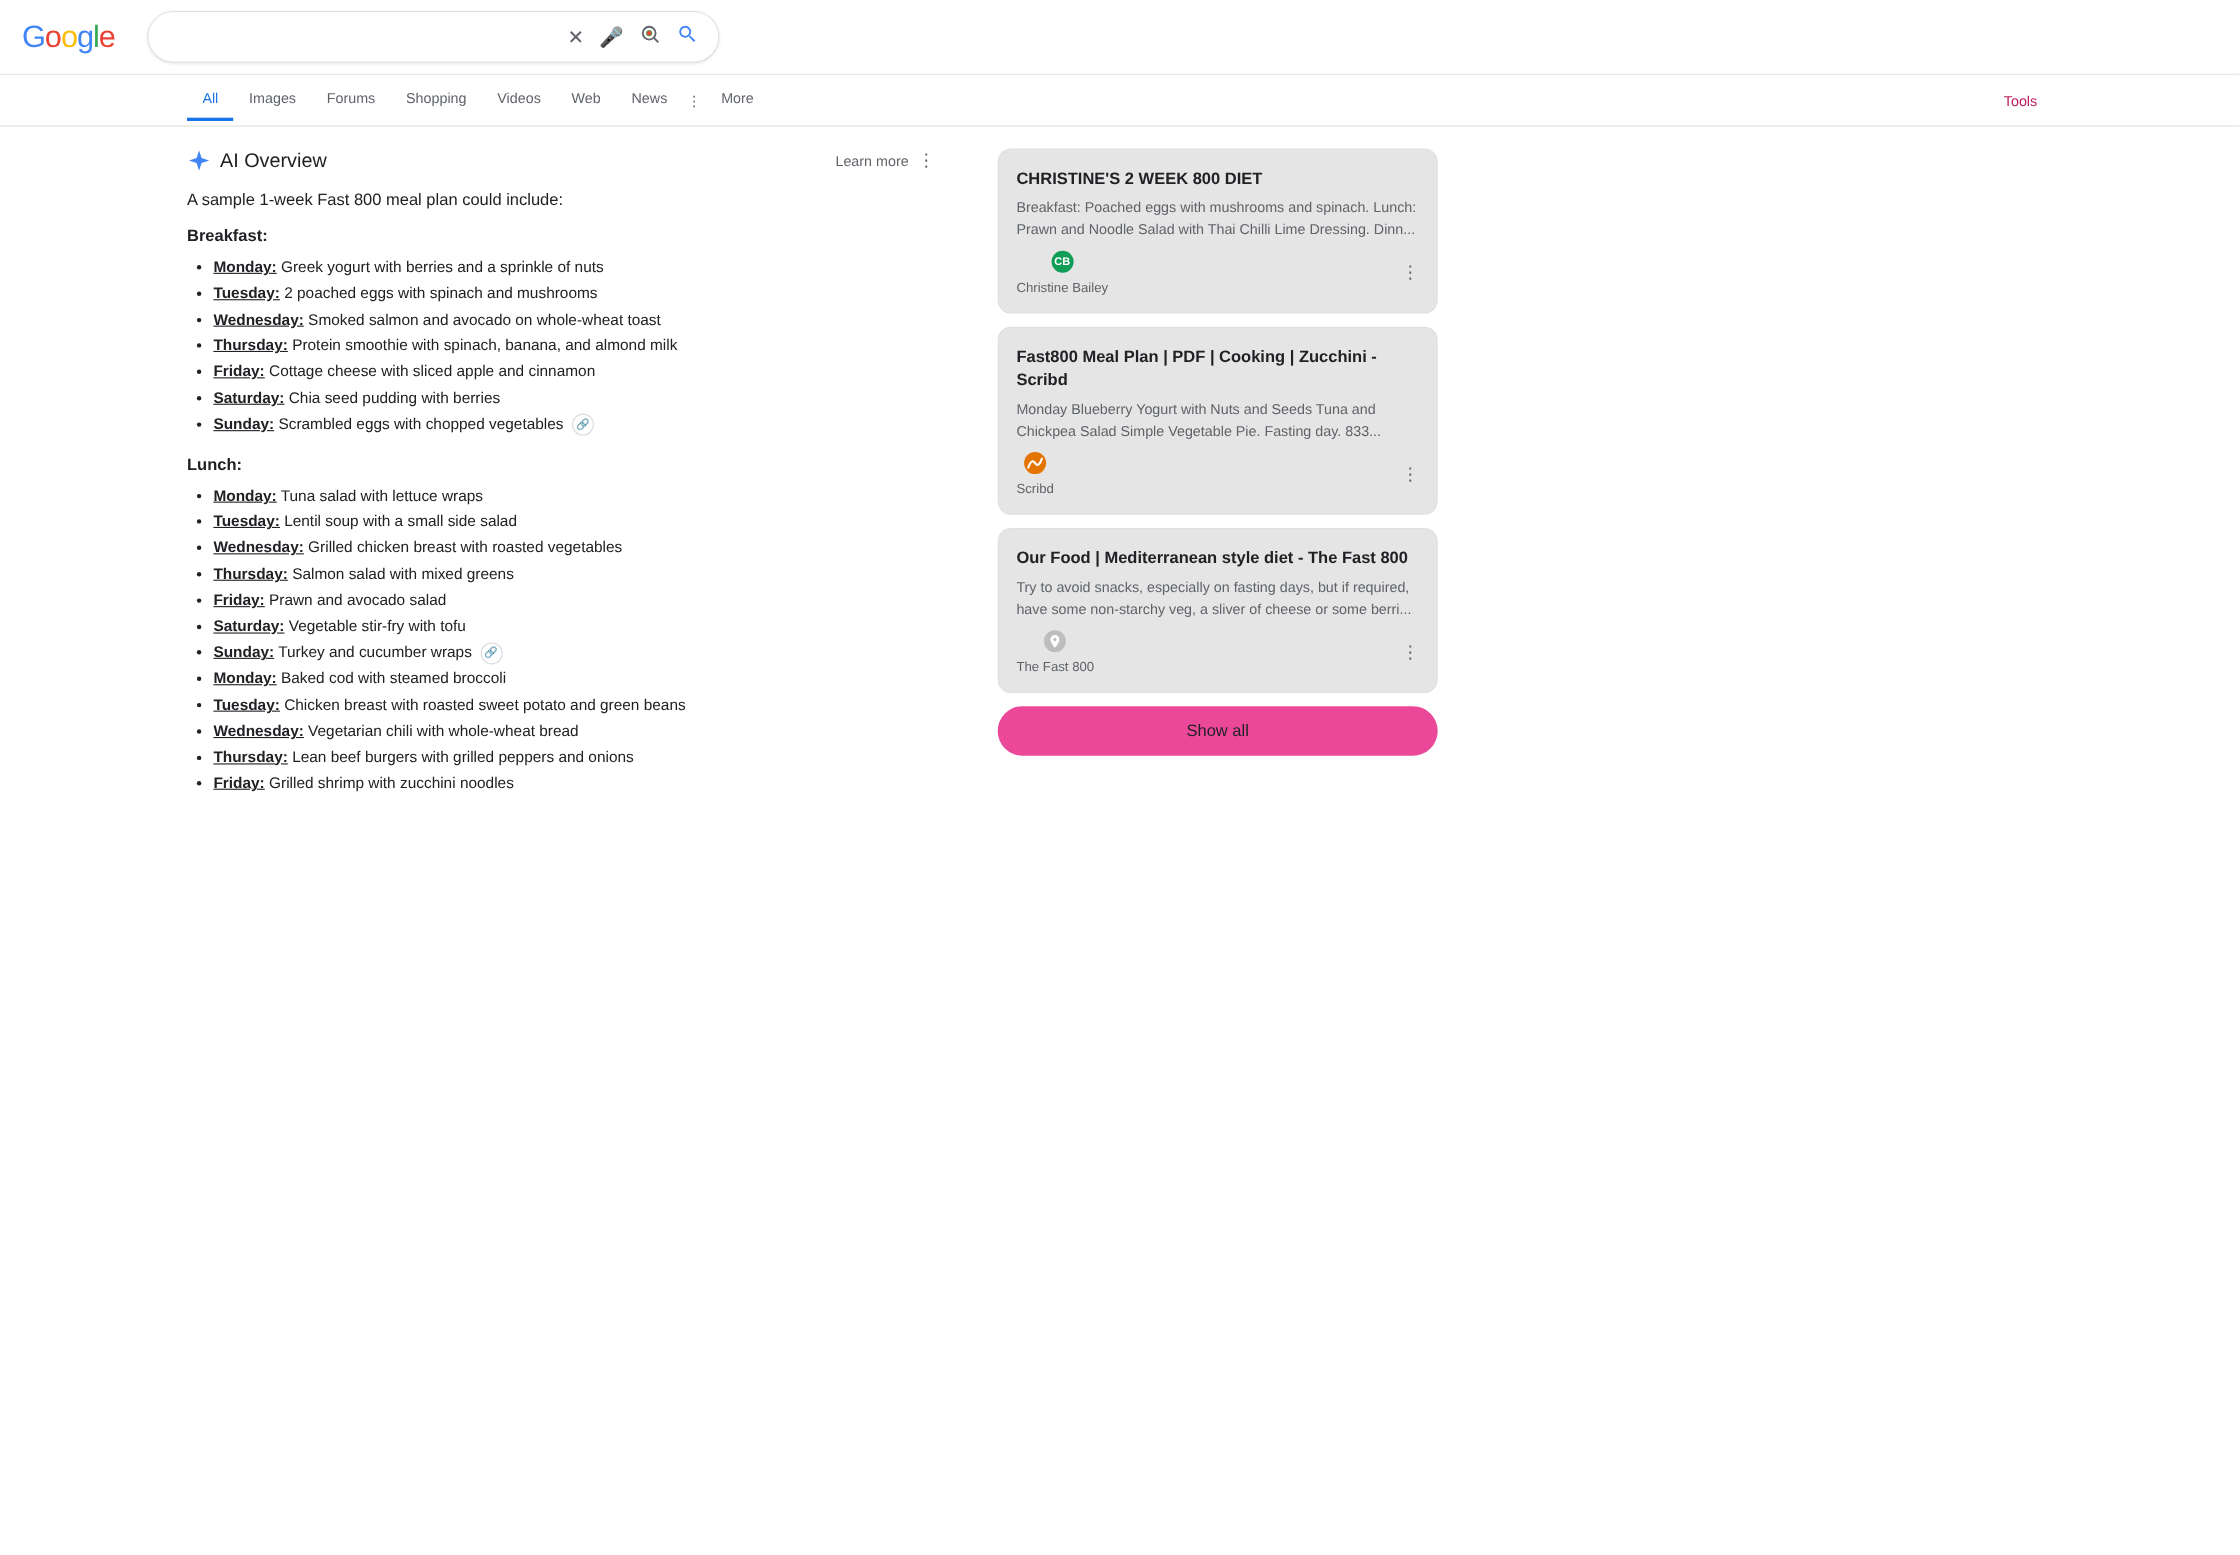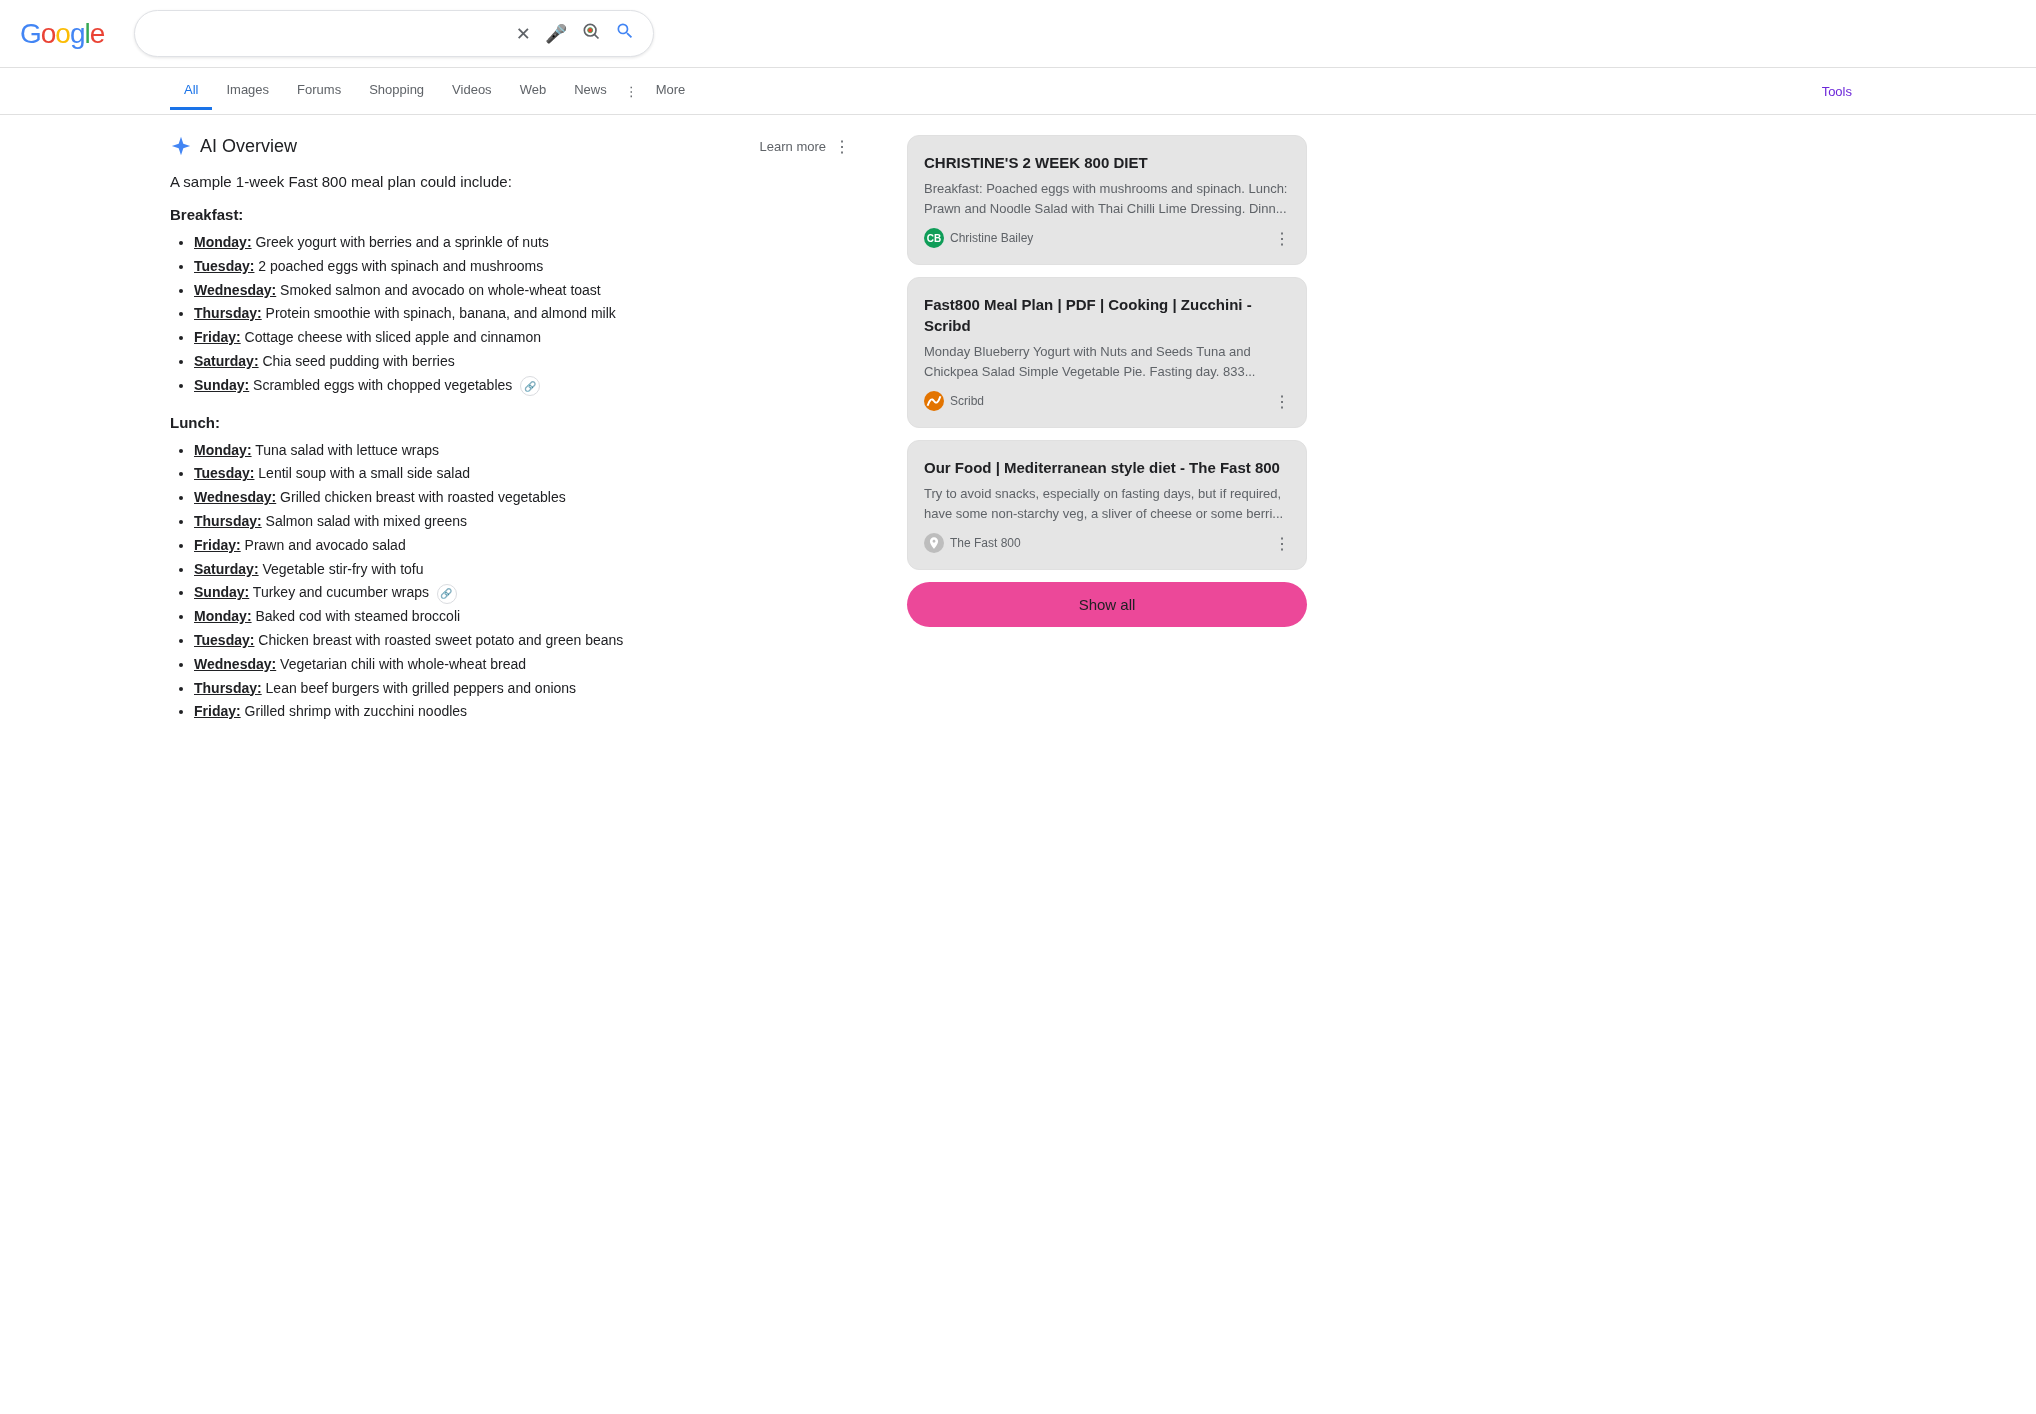--- a/index.html
+++ b/index.html
@@ -15,21 +15,21 @@
 
     .search-bar { display: flex; align-items: center; border: 1px solid #dfe1e5; border-radius: 24px; padding: 8px 16px; width: 520px; background: #fff; box-shadow: 0 1px 3px rgba(0,0,0,0.1); }
     .search-bar input { border: none; outline: none; flex: 1; font-size: 16px; color: #202124; }
     .search-icons { display: flex; align-items: center; gap: 10px; margin-left: 8px; }
     .search-icon-btn { background: none; border: none; cursor: pointer; font-size: 18px; color: #5f6368; padding: 2px; }
 
     
     .nav { display: flex; align-items: center; padding: 4px 170px; gap: 0; border-bottom: 1px solid #e0e0e0; }
     .nav-item { padding: 10px 14px; font-size: 13px; color: #5f6368; cursor: pointer; text-decoration: none; white-space: nowrap; border-bottom: 3px solid transparent; }
     .nav-item.active { color: #1a73e8; border-bottom: 3px solid #1a73e8; font-weight: 500; }
-    .nav-tools { margin-left: auto; padding: 10px 14px; font-size: 13px; color: #6d28d9; cursor: pointer; }
+    .nav-tools { margin-left: auto; padding: 10px 14px; font-size: 13px; color: #be185d; cursor: pointer; }
 
     
     .main { display: flex; padding: 20px 170px; gap: 57px; }
     .left-col { flex: 0 0 680px; max-width: 680px; }
     .right-col { flex: 0 0 400px; }
 
     
     .ai-overview-header { display: flex; align-items: center; margin-bottom: 16px; }
     .ai-diamond { width: 22px; height: 22px; margin-right: 8px; }
     .ai-overview-actions { margin-left: auto; display: flex; align-items: center; gap: 8px; }
@@ -43,21 +43,21 @@
     .meal-list li { font-size: 14px; line-height: 1.7; color: #202124; }
     .meal-list li strong { font-weight: 700; text-decoration: underline; }
 
     .link-icon { display: inline-flex; align-items: center; justify-content: center; width: 20px; height: 20px; border-radius: 50%; border: 1px solid #dadce0; margin-left: 4px; font-size: 10px; color: #5f6368; vertical-align: middle; cursor: pointer; }
 
     
     .source-card { border: 1px solid #e0e0e0; border-radius: 12px; padding: 16px; margin-bottom: 12px; background: #e5e5e5; }
     .source-card-title { font-size: 15px; font-weight: 600; color: #202124; margin-bottom: 6px; line-height: 1.4; }
     .source-card-desc { font-size: 13px; color: #5f6368; margin-bottom: 10px; line-height: 1.5; }
     .source-card-footer { display: flex; align-items: center; justify-content: space-between; }
-    .source-author { display: flex; align-items: center; gap: 6px; font-size: 12px; color: #5f6368; }
+    .source-author { display: flex; align-items: center; gap: 6px; font-size: 12px; color: #5f6368; flex-direction: column; }
     .author-avatar { width: 20px; height: 20px; border-radius: 50%; display: flex; align-items: center; justify-content: center; font-size: 10px; font-weight: bold; color: #fff; }
     .avatar-green { background: #0f9d58; }
     .avatar-orange { background: #e37400; }
 
     .show-all-btn { display: block; width: 100%; padding: 14px; background: #ec4899; border: none; border-radius: 24px; font-size: 15px; color: #202124; cursor: pointer; text-align: center; margin-top: 4px; }
 
     
     .nav-divider { color: #5f6368; font-size: 13px; padding: 10px 4px; cursor: pointer; }
   </style>
 </head>

